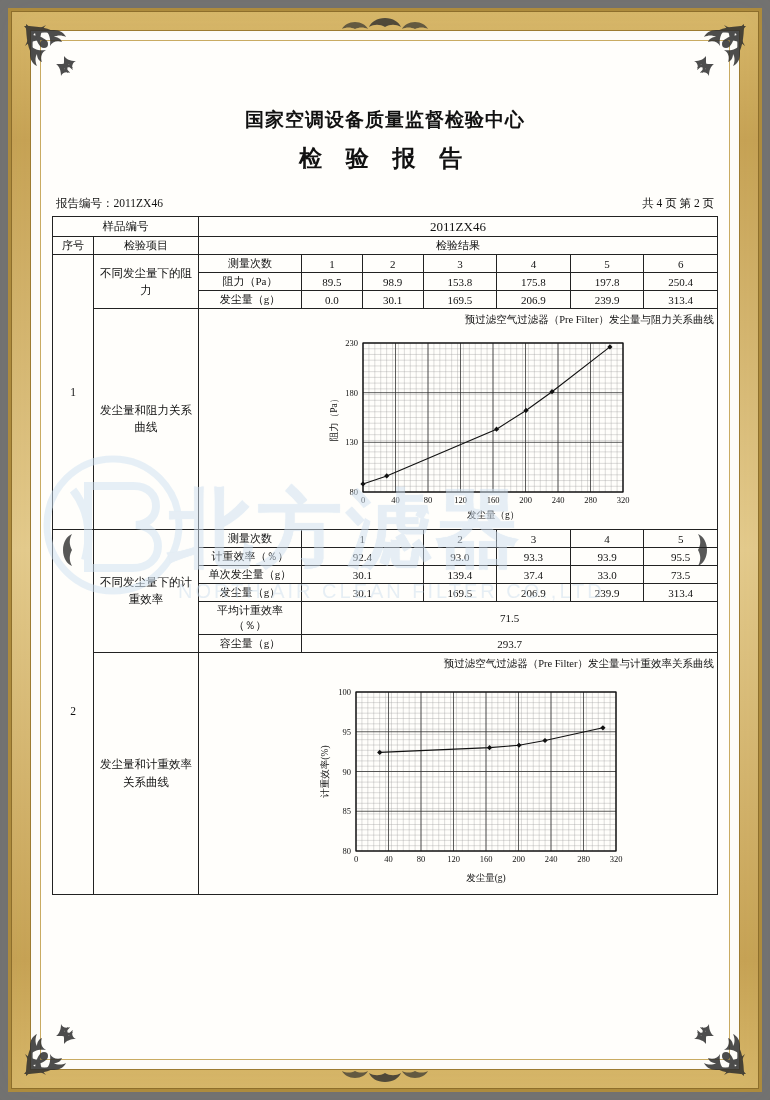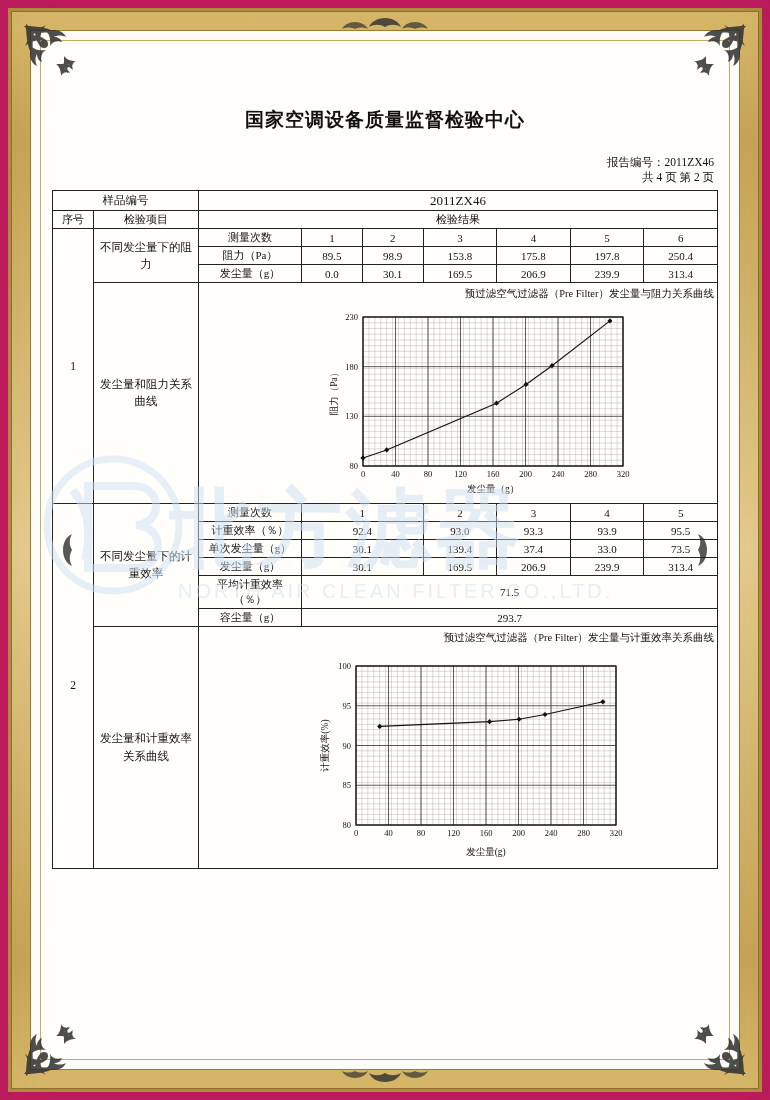--- a/index.html
+++ b/index.html
@@ -4,21 +4,21 @@
 <style>
   html,body{margin:0;padding:0;}
   body{
     width:770px;height:1100px;
     background:#efe9dd;
     font-family:"Liberation Serif", serif;
     overflow:hidden;
   }
   .page{
     position:relative;width:770px;height:1100px;
-    background:#be185d;
+    background:#737373;
   }
   
   .frame-outer{
     position:absolute;left:8px;top:8px;right:8px;bottom:8px;
     border:3px solid #b08d3e;
     background:
       linear-gradient(180deg,#d8b86a 0%,#c7a355 12%,#e4cb8d 50%,#c7a355 88%,#d8b86a 100%);
     box-shadow:inset 0 0 0 1px #8e6f2c;
   }
   .frame-inner{
@@ -54,21 +54,21 @@
   .title1{
     text-align:center;font-size:19px;font-weight:bold;color:#111;
     letter-spacing:1px;margin-top:55px;
   }
   .title2{
     text-align:center;font-size:23px;font-weight:bold;color:#111;
     letter-spacing:9px;margin-top:10px;
   }
   .meta-row{
     display:flex;justify-content:space-between;align-items:flex-end;
-    margin-top:22px;font-size:11.5px;color:#111;padding:0 4px;flex-direction:column;
+    margin-top:22px;font-size:11.5px;color:#111;padding:0 4px;
   }
   table.rep{
     width:100%;border-collapse:collapse;margin-top:5px;
     font-size:11px;color:#111;
   }
   table.rep td,table.rep th{
     border:1px solid #222;padding:1px 3px;text-align:center;
     vertical-align:middle;font-weight:normal;
   }
   .lbl-cell{font-size:11.5px;line-height:1.5;}
@@ -194,20 +194,21 @@
     <svg width="120" height="26" viewBox="0 0 120 26">
         <g fill="#2f2f2f">
       <path d="M60 4c8 0 14 4 16 9-5-3-11-3-16 0-5-3-11-3-16 0 2-5 8-9 16-9z"></path>
     </g>
       </svg>
   </div>
 
   <div class="content">
 
     <div class="title1">国家空调设备质量监督检验中心</div>
+    <div class="title2">检 验 报 告</div>
 
     <div class="meta-row">
       <span>报告编号：2011ZX46</span>
       <span>共 4 页 第 2 页</span>
     </div>
 
     <table class="rep">
       <tbody>
           <tr>
         <td colspan="2" class="lbl-cell" style="width:130px">样品编号</td>

